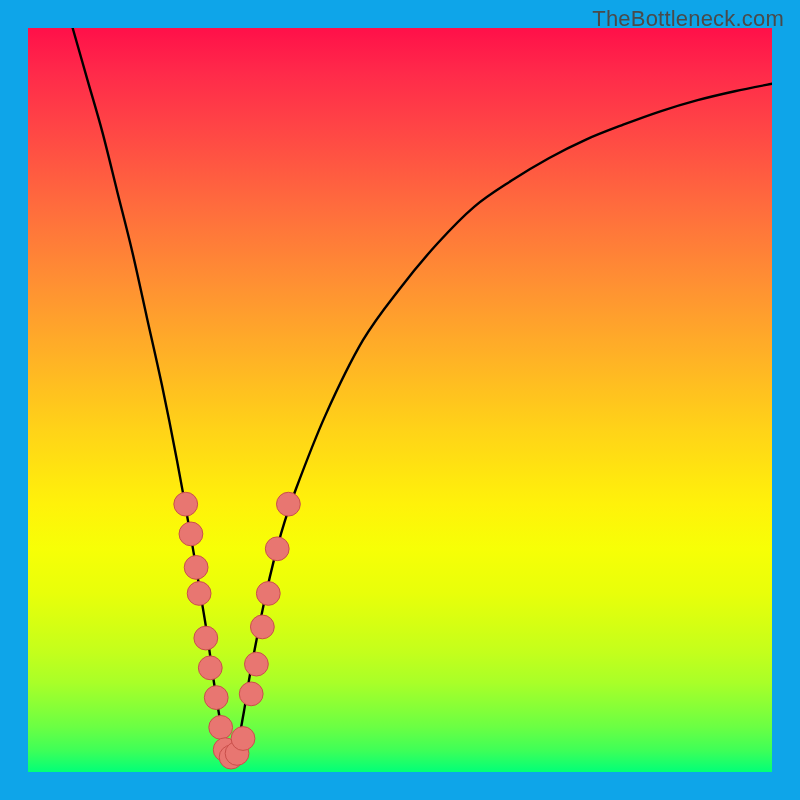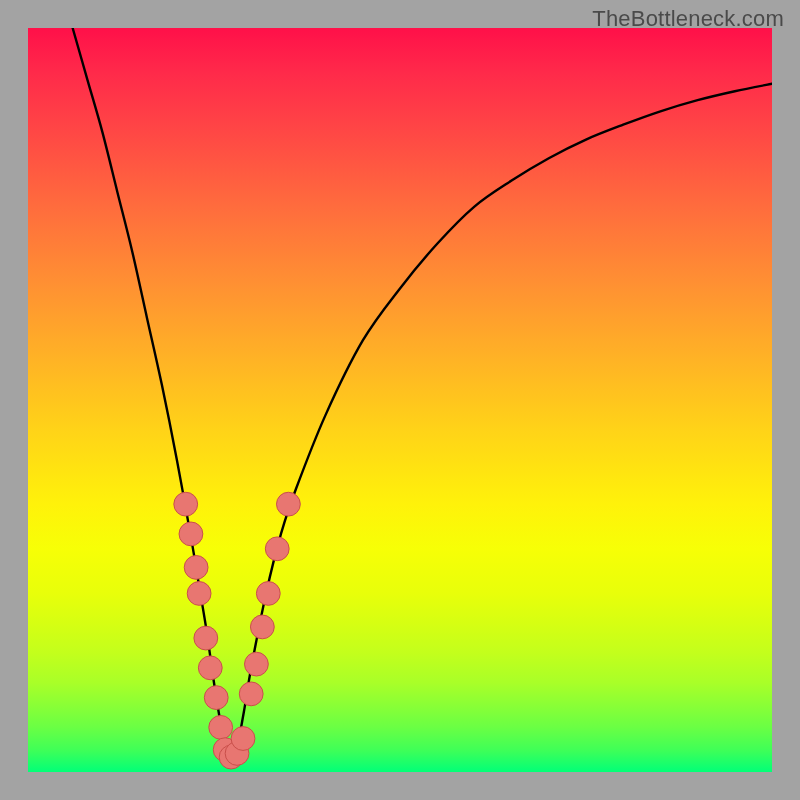--- a/index.html
+++ b/index.html
@@ -7,21 +7,21 @@
     padding: 0;
     width: 800px;
     height: 800px;
     overflow: hidden;
     background: #000;
     font-family: Arial, Helvetica, sans-serif;
   }
   .frame {
     position: absolute;
     inset: 0;
-    background: #a3a3a3;
+    background: #0ea5e9;
     text-decoration: underline;
   }
   .plot {
     position: absolute;
     left: 28px;
     top: 28px;
     width: 744px;
     height: 744px;
     overflow: hidden;
   }

